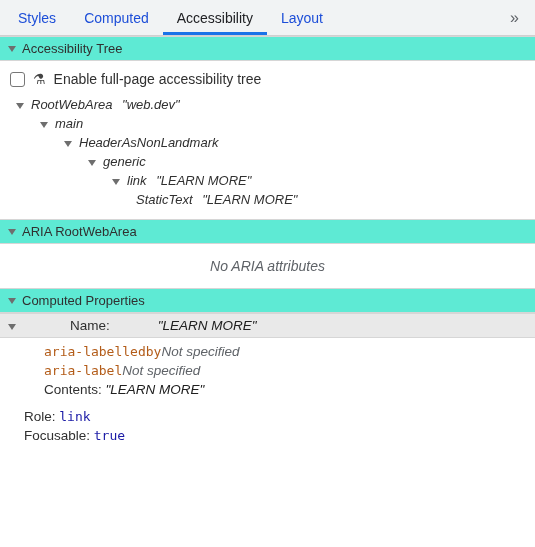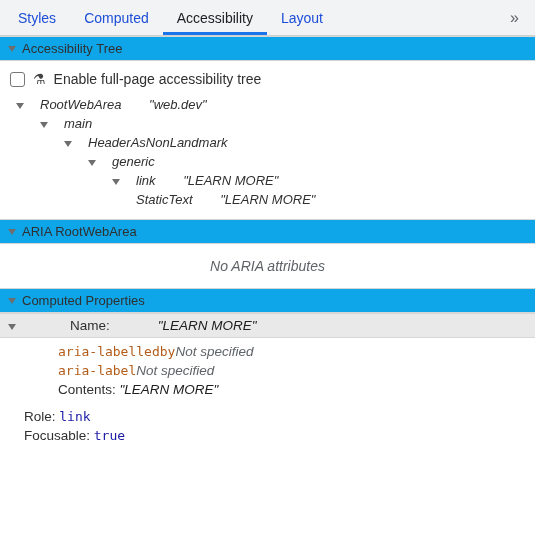--- a/index.html
+++ b/index.html
@@ -34,21 +34,21 @@
     padding-top: 3px;
   }
   .overflow {
     margin-left: auto;
     padding: 0 12px;
     color: #5f6368;
     font-size: 16px;
     cursor: pointer;
   }
   .section-header {
-    background: #0ea5e9;
+    background: #5eead4;
     border-top: 1px solid #d6d6d6;
     border-bottom: 1px solid #d6d6d6;
     padding: 4px 8px;
     display: flex;
     align-items: center;
     font-size: 13px;
     color: #303030;
   }
   .triangle {
     display: inline-block;
@@ -70,21 +70,21 @@
     width: 15px; height: 15px;
     border: 1.5px solid #777;
     border-radius: 3px;
     background: #fff;
   }
   .flask { font-size: 14px; color: #444; }
   .tree { padding: 0 10px; }
   .tree-row {
     display: flex;
     align-items: baseline;
-    gap: 12px;
+    gap: 3px;
     padding: 2px 0;
     white-space: nowrap;
   }
   .caret {
     display: inline-block;
     width: 0; height: 0;
     border-left: 4px solid transparent;
     border-right: 4px solid transparent;
     border-top: 6px solid #6e6e6e;
     margin-right: 4px;
@@ -109,21 +109,21 @@
   .computed-name {
     background: #e9e9e9;
     border-top: 1px solid #d6d6d6;
     border-bottom: 1px solid #d6d6d6;
     padding: 4px 8px;
     display: flex;
     align-items: baseline;
     font-size: 13.5px;
     gap: 48px;
   }
-  .prop-list { padding: 4px 10px 8px 58px; }
+  .prop-list { padding: 4px 10px 8px 44px; }
   .prop-row { padding: 2px 0; font-size: 13.5px; }
   .mono { font-family: Menlo, Consolas, monospace; font-size: 13px; }
   .attr-name { color: #b35c19; }
   .not-spec { font-style: italic; color: #5f6368; }
   .val-str { font-style: italic; color: #202020; }
   .role-line, .focusable-line { padding: 2px 10px 2px 24px; font-size: 13.5px; }
   .token-mono { font-family: Menlo, Consolas, monospace; color: #1a1aa6; font-size: 13px; }
 </style>
 </head>
 <body>

